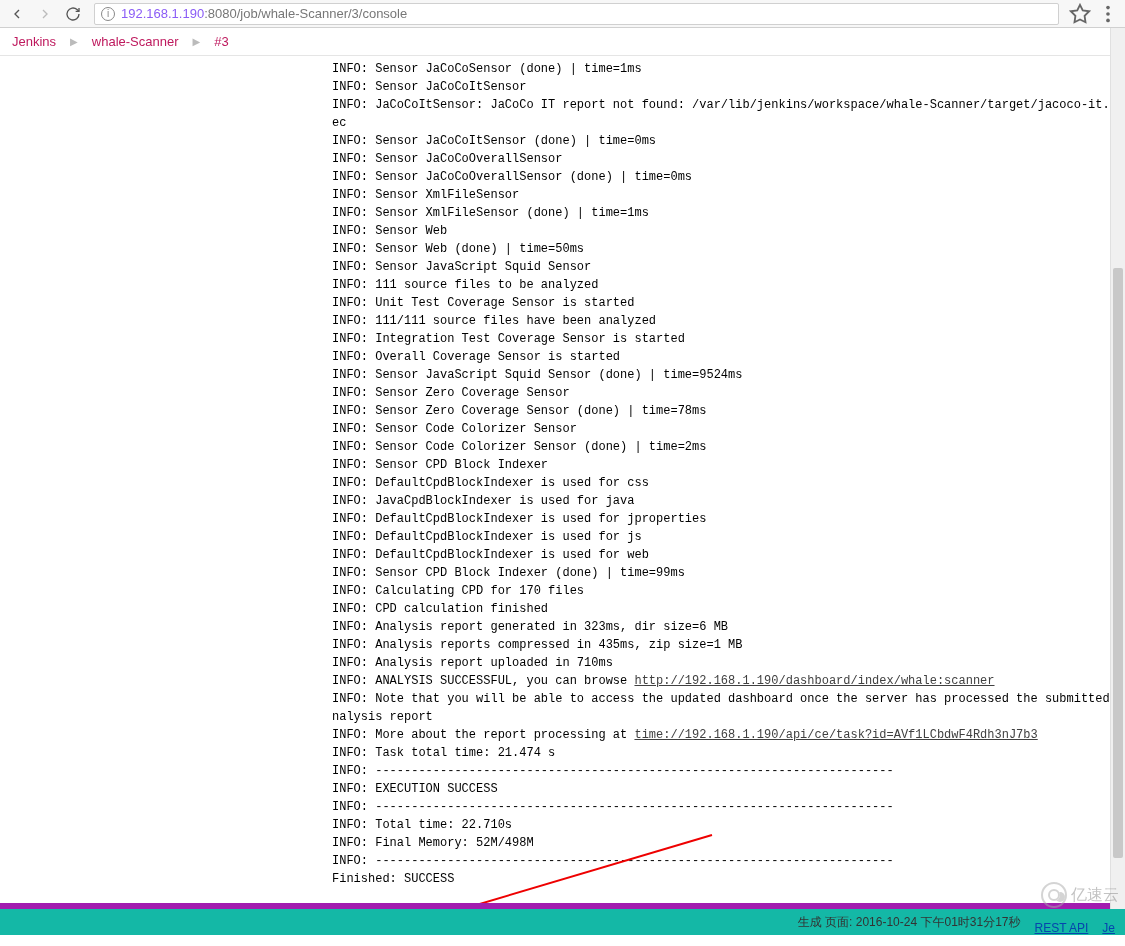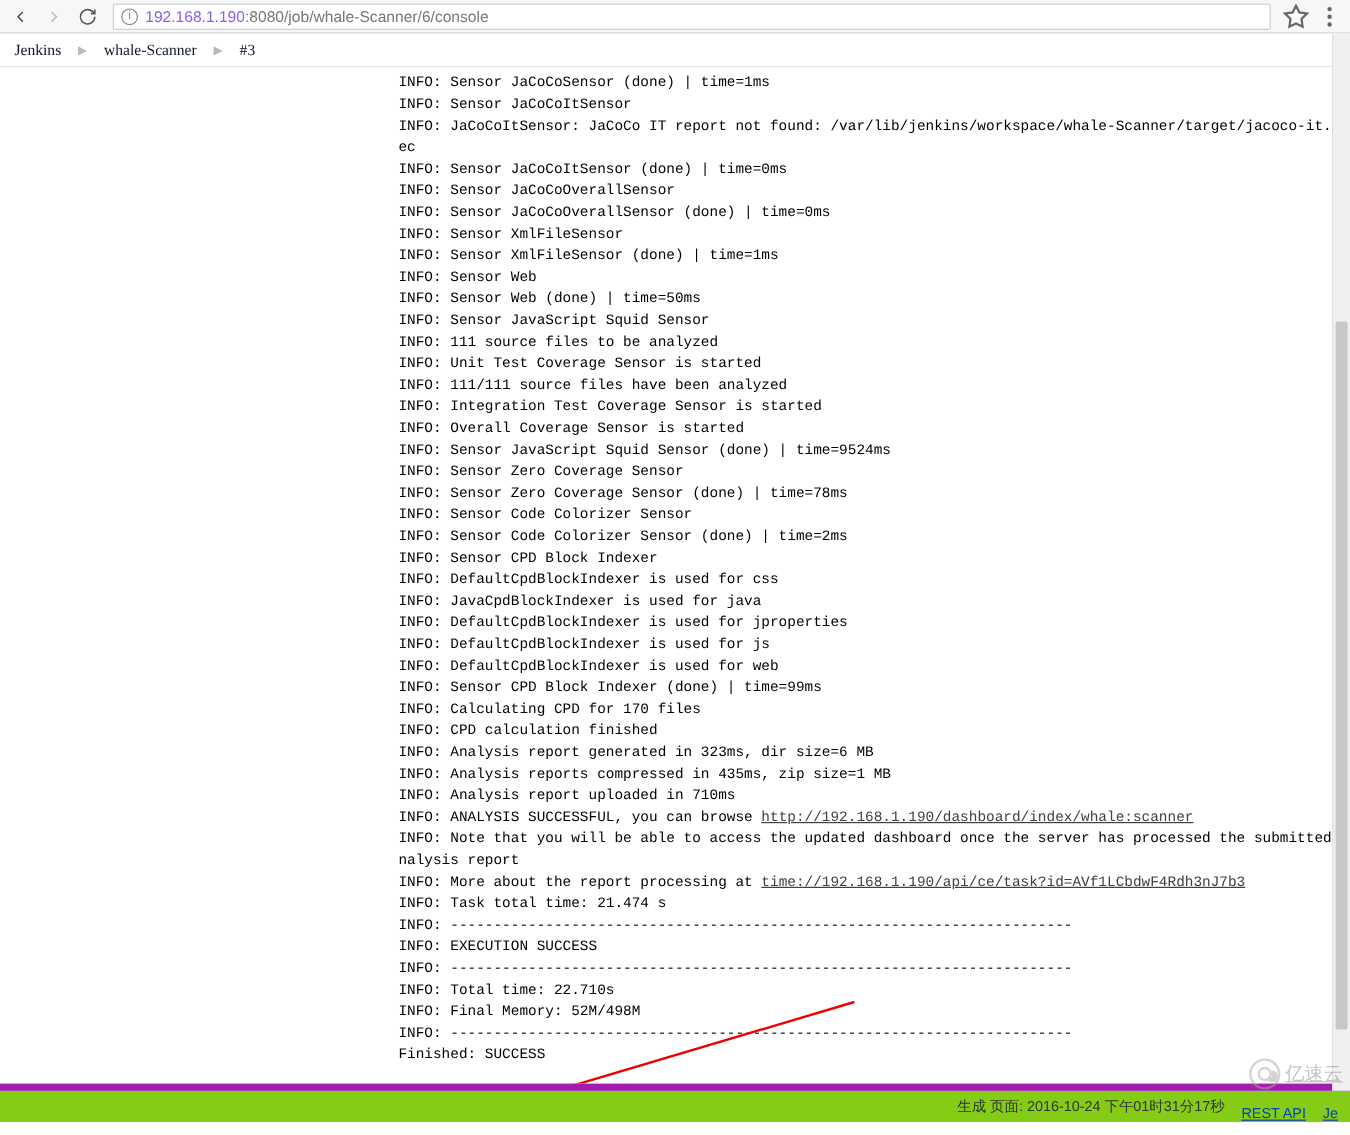--- a/index.html
+++ b/index.html
@@ -9,36 +9,36 @@
 .nav-btn { width: 22px; height: 22px; display: flex; align-items: center; justify-content: center; color: #555; }
 .nav-btn.disabled { color: #bbb; }
 .nav-btn svg { width: 16px; height: 16px; }
 .url-bar { flex: 1; height: 22px; background: #fff; border: 1px solid #d0d0d0; border-radius: 2px; display: flex; align-items: center; padding: 0 6px; margin: 0 4px; font-size: 13px; color: #333; }
 .url-bar .info-ic { width: 14px; height: 14px; border: 1px solid #888; border-radius: 50%; display: flex; align-items: center; justify-content: center; font-size: 10px; color: #888; margin-right: 6px; }
 .url-bar .host { color: #8b5cf6; }
 .url-bar .path { color: #777; }
 .star-btn, .menu-btn { width: 22px; height: 22px; display: flex; align-items: center; justify-content: center; color: #666; }
 
 .breadcrumb { height: 28px; background: #fff; border-bottom: 1px solid #e5e5e5; display: flex; align-items: center; padding: 0 12px; font-size: 13px; }
-.breadcrumb a { color: #0f172a; text-decoration: none; font-family: Liberation Serif, serif; }
+.breadcrumb a { color: #be185d; text-decoration: none; }
 .breadcrumb .sep { margin: 0 14px; color: #bbb; font-size: 10px; }
 
 .content-wrap { height: 853px; overflow: hidden; position: relative; border-bottom: 6px solid #a21caf; }
 .console { font-family: "Courier New", monospace; font-size: 12px; line-height: 18px; padding: 4px 0 40px 332px; color: #000; white-space: pre-wrap; word-break: break-all; }
 .console a { color: #404040; text-decoration: underline; }
 
 .scrollbar { position: absolute; right: 0; top: 28px; width: 15px; height: 881px; background: #f0f0f0; border-left: 1px solid #e0e0e0; }
 .scrollbar .thumb { position: absolute; left: 2px; right: 2px; top: 240px; height: 590px; background: #c8c8c8; border-radius: 2px; }
 
 .arrow-annot { position: absolute; pointer-events: none; }
 
-.footer { height: 26px; background: #84cc16; display: flex; align-items: center; justify-content: flex-end; padding: 0 10px; font-size: 12px; gap: 14px; color: #333; }
+.footer { height: 26px; background: #14b8a6; display: flex; align-items: center; justify-content: flex-end; padding: 0 10px; font-size: 12px; gap: 14px; color: #333; }
 .footer a { color: #0645ad; text-decoration: underline; margin-top: 12px; }
 
-.watermark { position: absolute; right: 6px; bottom: 38px; opacity: 0.5; display: flex; align-items: center; gap: 4px; color: #888; font-size: 16px; text-decoration: underline; }
+.watermark { position: absolute; right: 6px; bottom: 38px; opacity: 0.5; display: flex; align-items: center; gap: 4px; color: #888; font-size: 16px; }
 .watermark .wm-ic { width: 26px; height: 26px; border: 2px solid #aaa; border-radius: 50%; display: flex; align-items: center; justify-content: center; }
 .watermark .wm-ic::before { content: ""; width: 8px; height: 8px; border: 2px solid #aaa; border-radius: 50%; box-shadow: 6px 2px 0 -1px #aaa; }
 </style>
 </head>
 <body>
 
 <div class="browser-toolbar">
   <div class="nav-btn">
       <svg viewBox="0 0 24 24" fill="none" stroke="currentColor" stroke-width="2">
         <path d="M15 18l-6-6 6-6"></path>
@@ -51,21 +51,21 @@
     </div>
   <div class="nav-btn">
       <svg viewBox="0 0 24 24" fill="none" stroke="currentColor" stroke-width="2">
         <path d="M21 12a9 9 0 11-3-6.7L21 8"></path>
         <path d="M21 3v5h-5"></path>
       </svg>
     </div>
   <div class="url-bar">
     <span class="info-ic">i</span>
     <span class="host">192.168.1.190</span>
-      <span class="path">:8080/job/whale-Scanner/6/console</span>
+      <span class="path">:8080/job/whale-Scanner/3/console</span>
   </div>
   <div class="star-btn">
       <svg viewBox="0 0 24 24" fill="none" stroke="currentColor" stroke-width="2">
         <path d="M12 2l3 6 7 1-5 5 1 7-6-3-6 3 1-7-5-5 7-1z"></path>
       </svg>
     </div>
   <div class="menu-btn">
       <svg viewBox="0 0 24 24" fill="currentColor">
         <circle cx="12" cy="5" r="2"></circle>
         <circle cx="12" cy="12" r="2"></circle>

